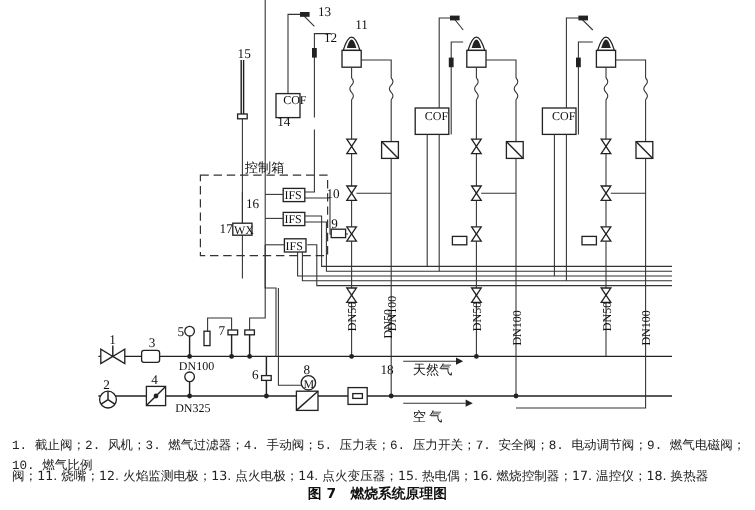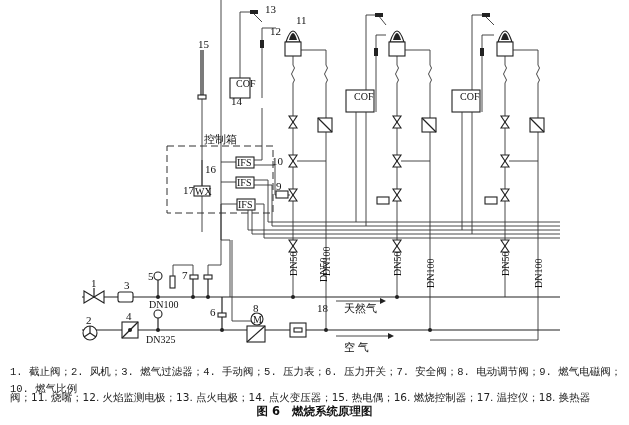--- a/index.html
+++ b/index.html
@@ -259,15 +259,15 @@
     <line class="thin" x1="462" y1="112" x2="462" y2="230"></line>
     <line class="thin" x1="472" y1="112" x2="472" y2="234"></line>
   </g>
   <text class="small" x="542" y="288" transform="rotate(-90 542 288)">DN100</text>
   <text class="small" x="509" y="276" transform="rotate(-90 509 276)">DN50</text>
 </svg>
 
 <div class="caption" style="top:364px;font-family:Liberation Mono, monospace;">1. 截止阀；2. 风机；3. 燃气过滤器；4. 手动阀；5. 压力表；6. 压力开关；7. 安全阀；8. 电动调节阀；9. 燃气电磁阀；10. 燃气比例</div>
 <div class="caption" style="top:389px;">阀；11. 烧嘴；12. 火焰监测电极；13. 点火电极；14. 点火变压器；15. 热电偶；16. 燃烧控制器；17. 温控仪；18. 换热器</div>
 <div class="title">
-  <span>图 6</span>&nbsp;&nbsp;
+  <span>图 7</span>&nbsp;&nbsp;
   <span>燃烧系统原理图</span>
 </div>
 
 </body></html>

